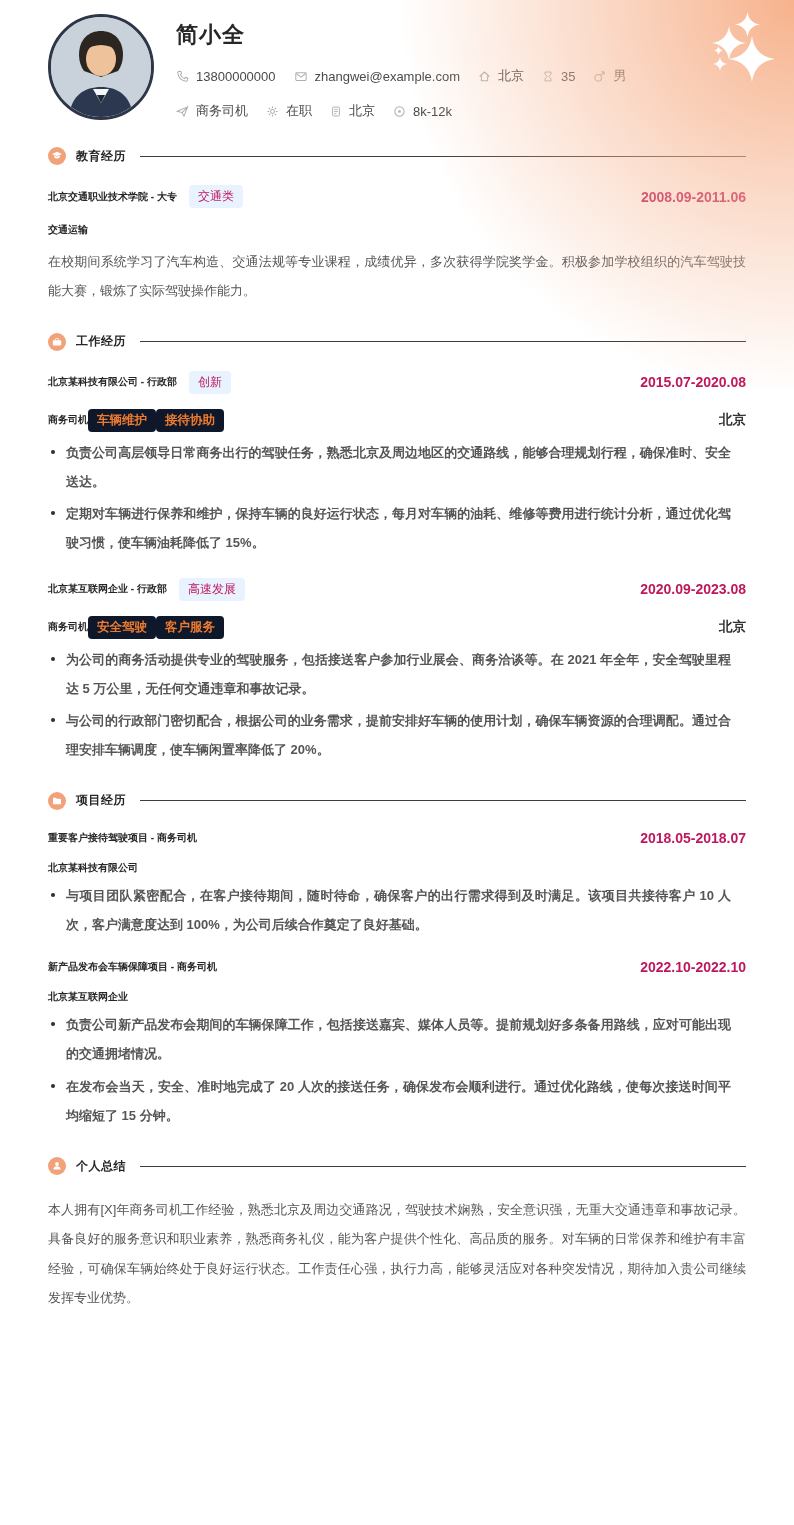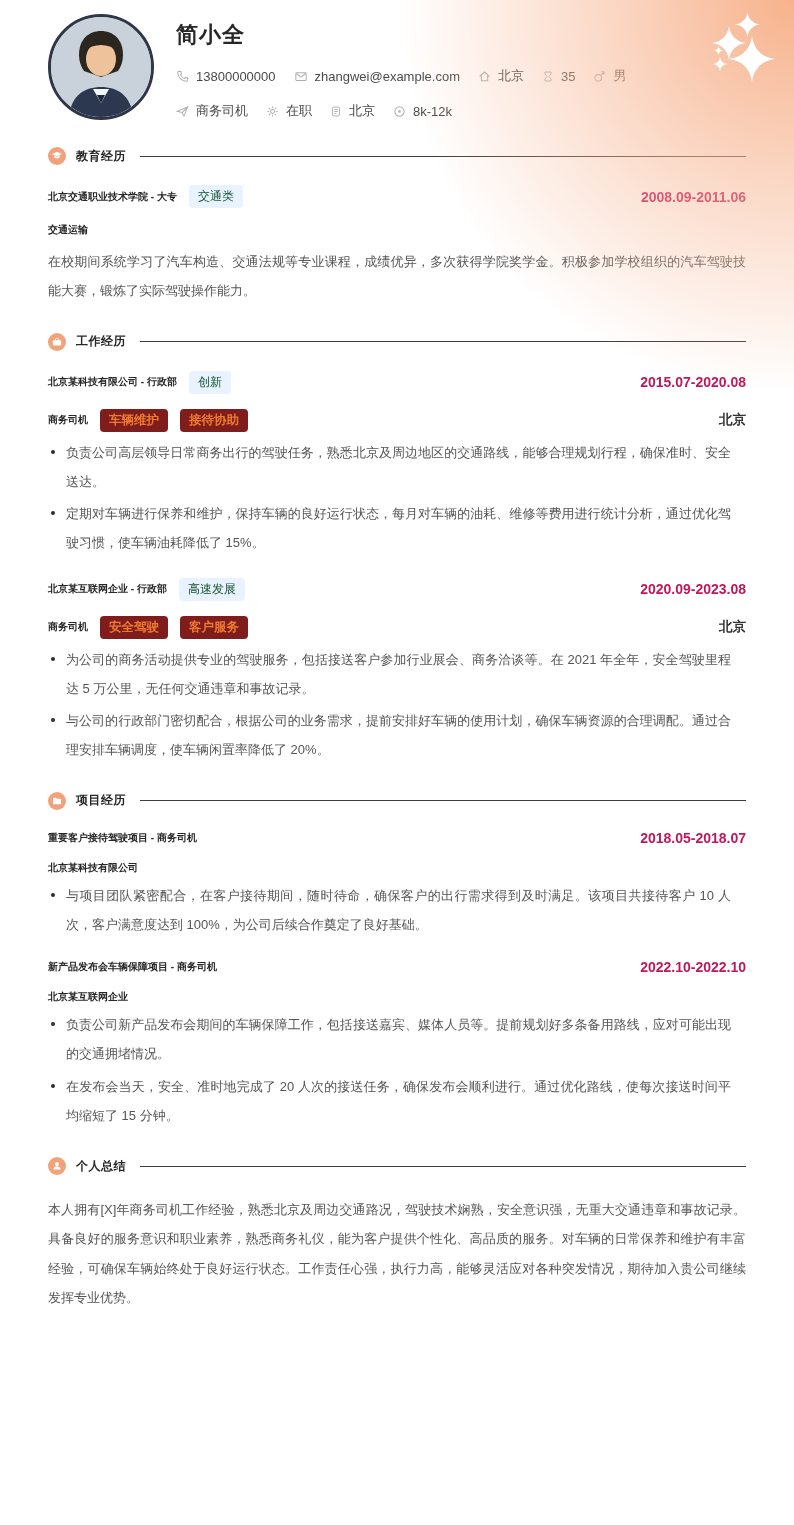--- a/index.html
+++ b/index.html
@@ -24,25 +24,25 @@
   .sec-icon svg{display:block;}
   .sec-title{font-size:12px;font-weight:bold;color:#262626;margin-left:10px;letter-spacing:.5px;}
   .sec-line{flex:1;height:1px;background:#3d3d3d;margin-left:14px;}
 
   .row{display:flex;justify-content:space-between;align-items:center;margin-top:15px;}
   .row-left{display:flex;align-items:center;}
   .strong{font-size:10px;font-weight:bold;color:#262626;}
   .date{font-size:14px;font-weight:bold;color:#be185d;white-space:nowrap;}
   .loc{font-size:13.5px;font-weight:bold;color:#333;}
 
-  .badge-blue{margin-left:12px;font-size:12px;color:#14532d;background:#e9f3ff;padding:3px 9px;border-radius:4px;}
-  .tag-orange{margin-left:12px;font-size:12.5px;color:#ed7b2f;background:#7f1d1d;padding:3px 9px;border-radius:4px;font-weight:bold;}
+  .badge-blue{margin-left:12px;font-size:12px;color:#be185d;background:#e9f3ff;padding:3px 9px;border-radius:4px;}
+  .tag-orange{font-size:12.5px;color:#ed7b2f;background:#0f172a;padding:3px 9px;border-radius:4px;font-weight:bold;}
 
   .para{font-size:13px;line-height:2.25;color:#555;text-align:justify;margin-top:10px;}
-  ul.bullets{margin:6px 15px 0 0;padding:0;list-style:none;}
+  ul.bullets{margin:6px 15px 0 0;padding:0;list-style:none;font-weight:bold;}
   ul.bullets li{position:relative;padding-left:18px;font-size:13px;line-height:2.25;color:#555;text-align:justify;margin-top:3px;}
   ul.bullets li::before{content:'';position:absolute;left:3px;top:12px;width:4px;height:4px;border-radius:50%;background:#2e2e2e;}
 
   
   .deco-top{position:absolute;top:0;right:0;width:430px;height:390px;z-index:2;pointer-events:none;
     background:radial-gradient(circle at 100% 0%, rgba(246,174,134,.95) 0%, rgba(247,184,150,.55) 32%, rgba(250,205,180,0) 68%);}
   .sparkle{position:absolute;z-index:3;pointer-events:none;}
   .sparkle svg{display:block;}
 </style>
 </head>

